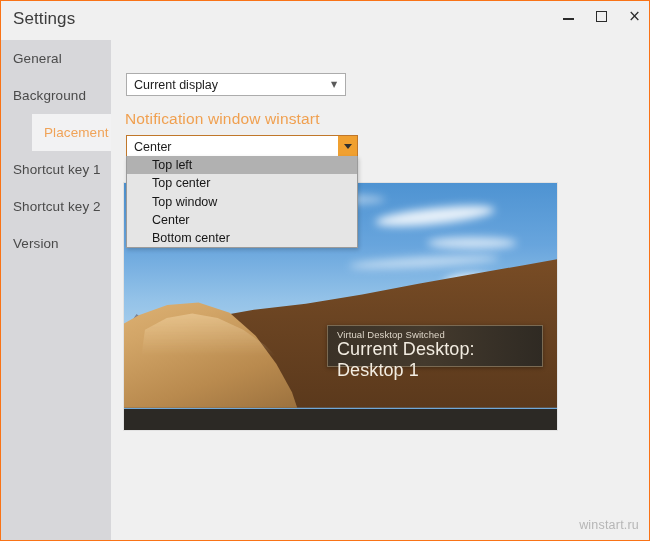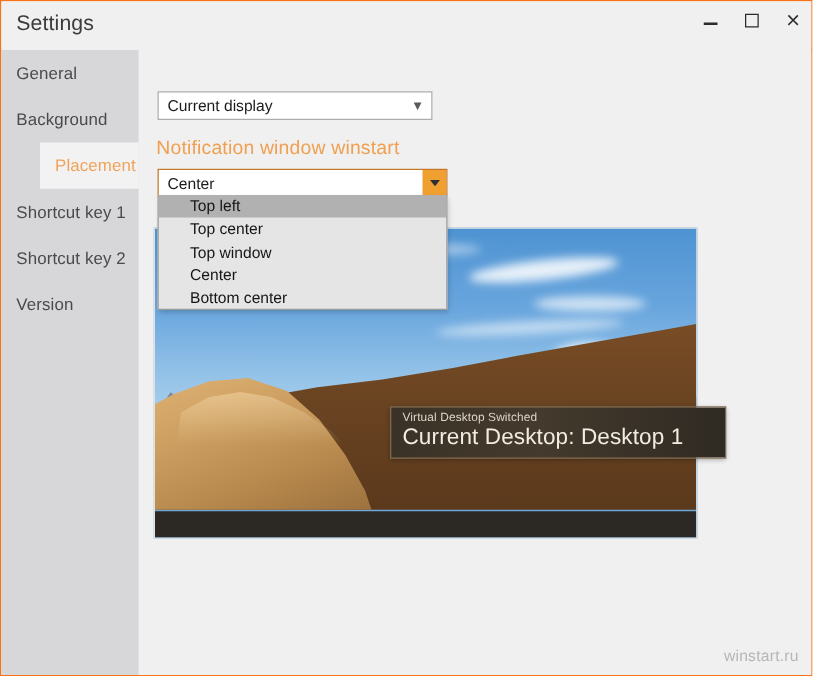--- a/index.html
+++ b/index.html
@@ -289,23 +289,23 @@
     position: absolute;
     left: 0; bottom: 0;
     width: 100%;
     height: 8.5%;
     background: #2c2925;
   }
 
   
   .toast {
     position: absolute;
-    left: 201px;
+    left: 216px;
     top: 285px;
-    width: 269px;
+    width: 216px;
     height: 42px;
     background: linear-gradient(to right, #3b3227 0%, #443a2d 45%, #2f2a23 100%);
     border: 1px solid #7a6a53;
     box-sizing: border-box;
     z-index: 45;
     box-shadow: 0 1px 4px rgba(0,0,0,0.35);
   }
   .toast-small {
     position: absolute;
     left: 9px;

